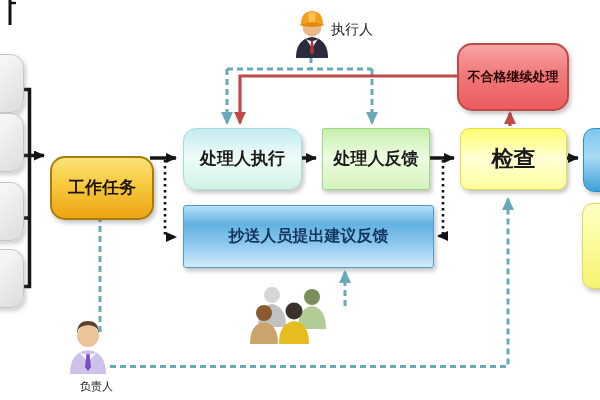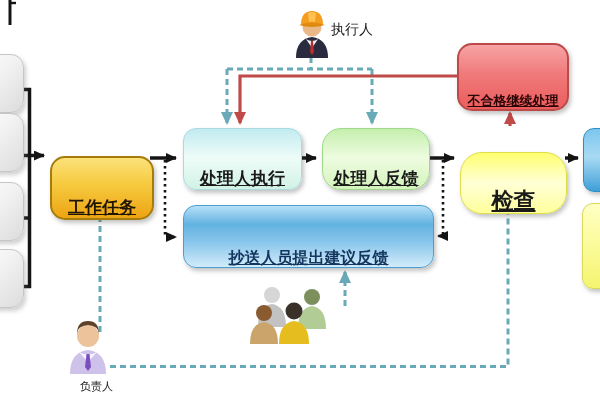--- a/index.html
+++ b/index.html
@@ -2,62 +2,60 @@
 <html><head>
 <meta charset="utf-8">
 <style>
   html,body{margin:0;padding:0;}
   #stage{
     position:relative;width:600px;height:400px;background:#ffffff;
     overflow:hidden;font-family:"Liberation Sans","DejaVu Sans",sans-serif;
   }
   #wires{position:absolute;left:0;top:0;width:600px;height:400px;z-index:1;}
   .node{
-    position:absolute;z-index:2;display:flex;align-items:flex-end;justify-content:center;
+    position:absolute;z-index:2;display:flex;align-items:center;justify-content:center;
     font-weight:bold;color:#1a1a1a;text-align:center;
     border-radius:12px;box-shadow:2px 3px 4px rgba(60,60,60,.30);
     line-height:1.15;
-    text-decoration:underline;
   }
   .gray-box{
     left:-32px;width:54px;height:57px;border:1.5px solid #c6c6c6;border-radius:13px;
     background:linear-gradient(135deg,#ffffff 0%,#f2f2f2 45%,#dcdcdc 100%);
     box-shadow:2px 3px 4px rgba(120,120,120,.35);
   }
   #gray1{top:54px;} #gray2{top:113px;} #gray3{top:182px;} #gray4{top:249px;}
   #work-task{
     left:50px;top:128px;width:100px;height:60px;font-size:17px;color:#201500;
     border:2px solid #a67c0a;border-radius:15px;
     background:linear-gradient(180deg,#fbe27a 0%,#f6c93e 45%,#eda414 100%);
     margin-top:28px;
   }
   #handler-execute{
     left:183px;top:128px;width:117px;height:60px;font-size:17px;
     border:1.5px solid #a9dade;border-radius:13px;
     background:linear-gradient(180deg,#c2ebf1 0%,#eefcf8 48%,#d2f2e6 100%);
   }
   #handler-feedback{
     left:322px;top:128px;width:106px;height:60px;font-size:17px;
-    border:1.5px solid #9fd88c;border-radius:19px;
+    border:1.5px solid #9fd88c;border-radius:2px;
     background:linear-gradient(180deg,#c5efad 0%,#eefce0 48%,#d4f3bd 100%);
   }
   #check{
     left:460px;top:128px;width:105px;height:60px;font-size:22px;
-    border:1.5px solid #dede48;border-radius:22px;
+    border:1.5px solid #dede48;border-radius:9px;
     background:linear-gradient(180deg,#ffff70 0%,#ffffd6 50%,#ffff9c 100%);
-    margin-top:24px;
   }
   #unqualified{
     left:457px;top:43px;width:108px;height:64px;font-size:13px;color:#2a0505;
     border:2px solid #bc4a48;border-radius:15px;
     background:linear-gradient(180deg,#f7a3a5 0%,#f07a7b 45%,#ec5c5d 100%);
   }
   #cc-feedback{
     left:183px;top:205px;width:249px;height:61px;font-size:16px;color:#14365e;
-    border:1.5px solid #4d9ed0;border-radius:13px;
+    border:1.5px solid #4d9ed0;border-radius:3px;
     background:linear-gradient(180deg,#b6e0f6 0%,#62b2e1 30%,#8ac6ec 60%,#d2ecfa 100%);
   }
   #right-blue{
     left:583px;top:128px;width:44px;height:62px;
     border:1.5px solid #2f8cc4;border-radius:11px;
     background:linear-gradient(180deg,#7cc6ee 0%,#a9daf3 45%,#3f9fd8 100%);
   }
   #right-yellow{
     left:582px;top:203px;width:44px;height:84px;
     border:1.5px solid #d9d95c;border-radius:11px;

